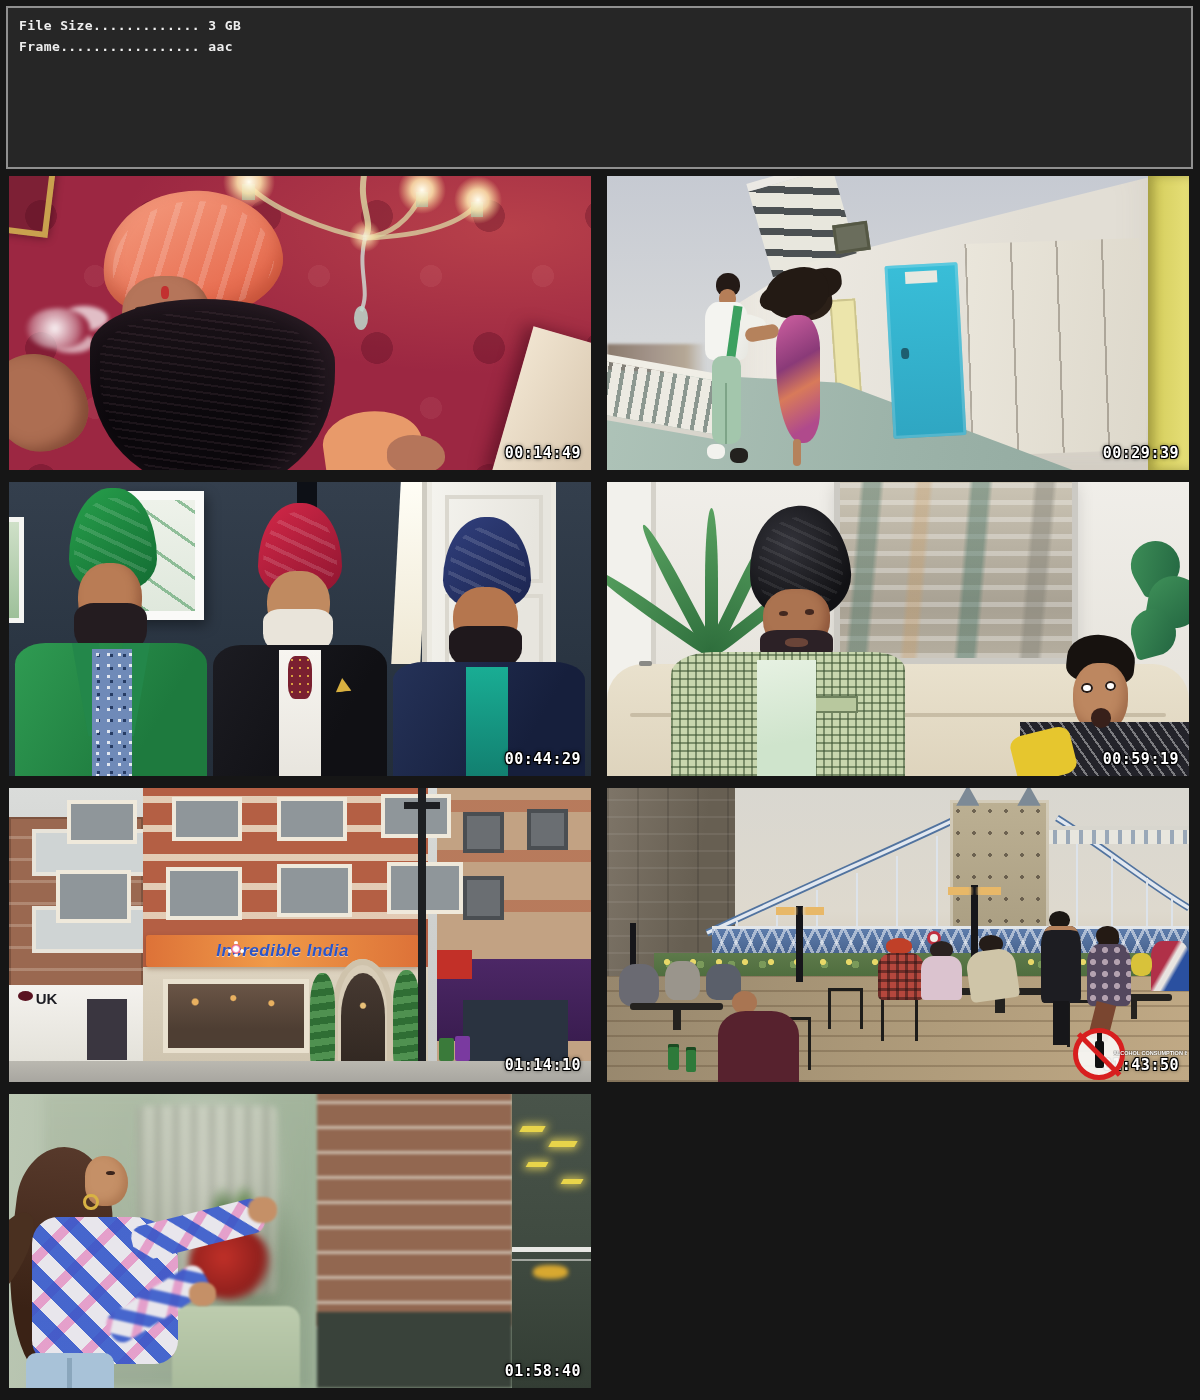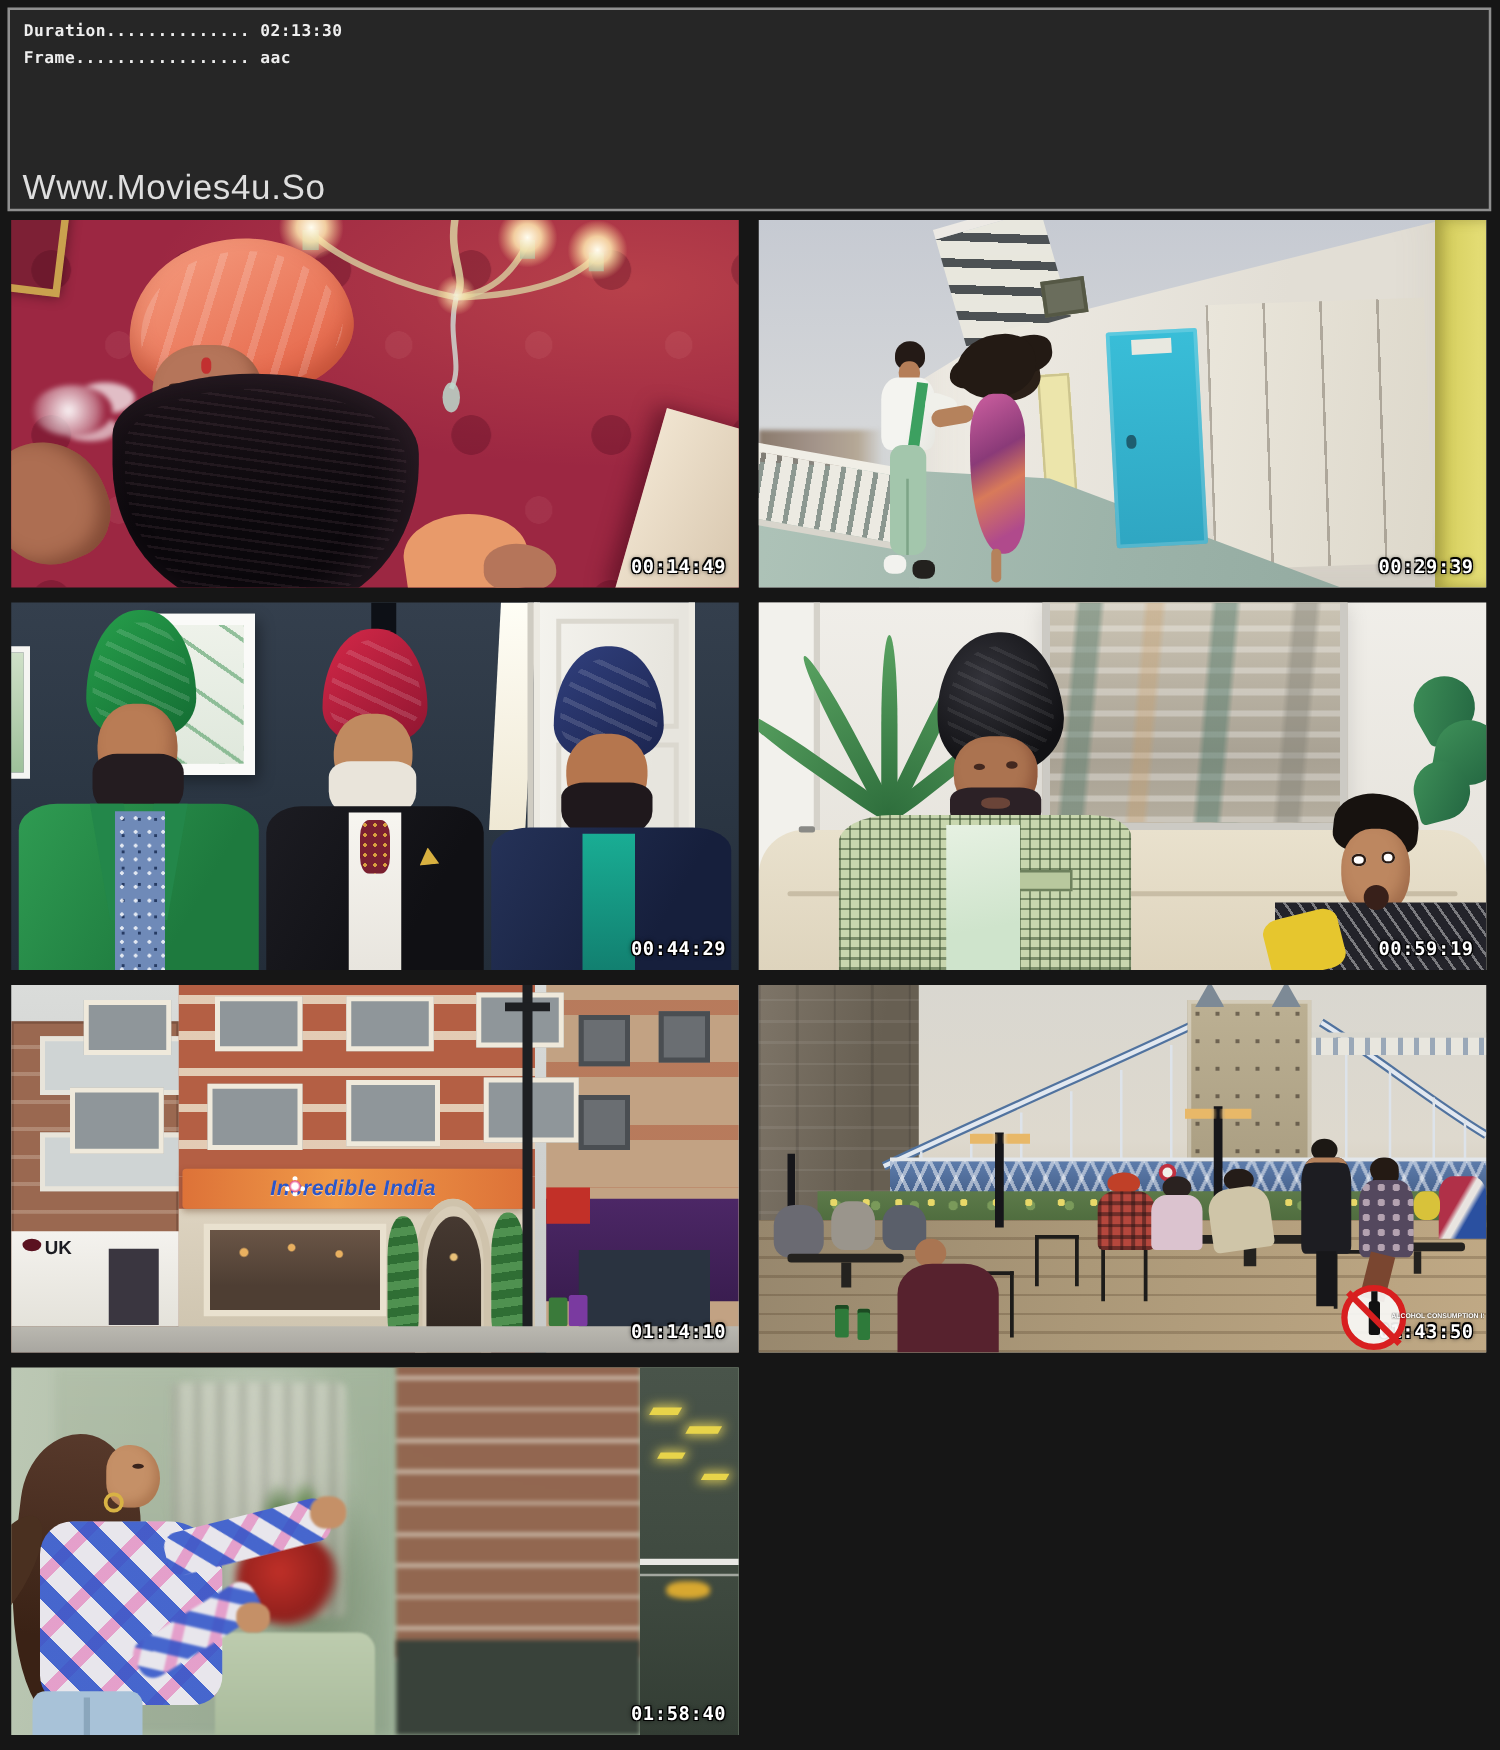--- a/index.html
+++ b/index.html
@@ -445,23 +445,22 @@
   .s8-hand2{left:31%;top:64%;width:4.6%;height:8%;background:#c59067;border-radius:45%;filter:blur(1px);z-index:4;}
   .s8-jeans{left:3%;top:88%;width:15%;height:12%;background:#a8c2d8;border-radius:10px 10px 0 0;z-index:4;}
   .s8-jeans::before{content:"";position:absolute;left:46%;top:16%;width:6%;height:84%;background:#8aa6bc;}
 </style>
 </head>
 <body>
 
 <div class="sheet">
 
   <div class="info-panel">
-    <div class="info-line">Duration.............. 02:13:30</div>
+    <div class="info-line">File Size............. 3 GB</div>
     <div class="info-line">Frame................. aac</div>
-    <div class="watermark">Www.Movies4u.So</div>
   </div>
 
   <div class="grid">
 
     <div class="th s1">
       <div class="s1-wall"></div>
       <div class="s1-frame"></div>
       <div class="s1-door"></div>
       <svg viewBox="0 0 582 294">
         <defs>

